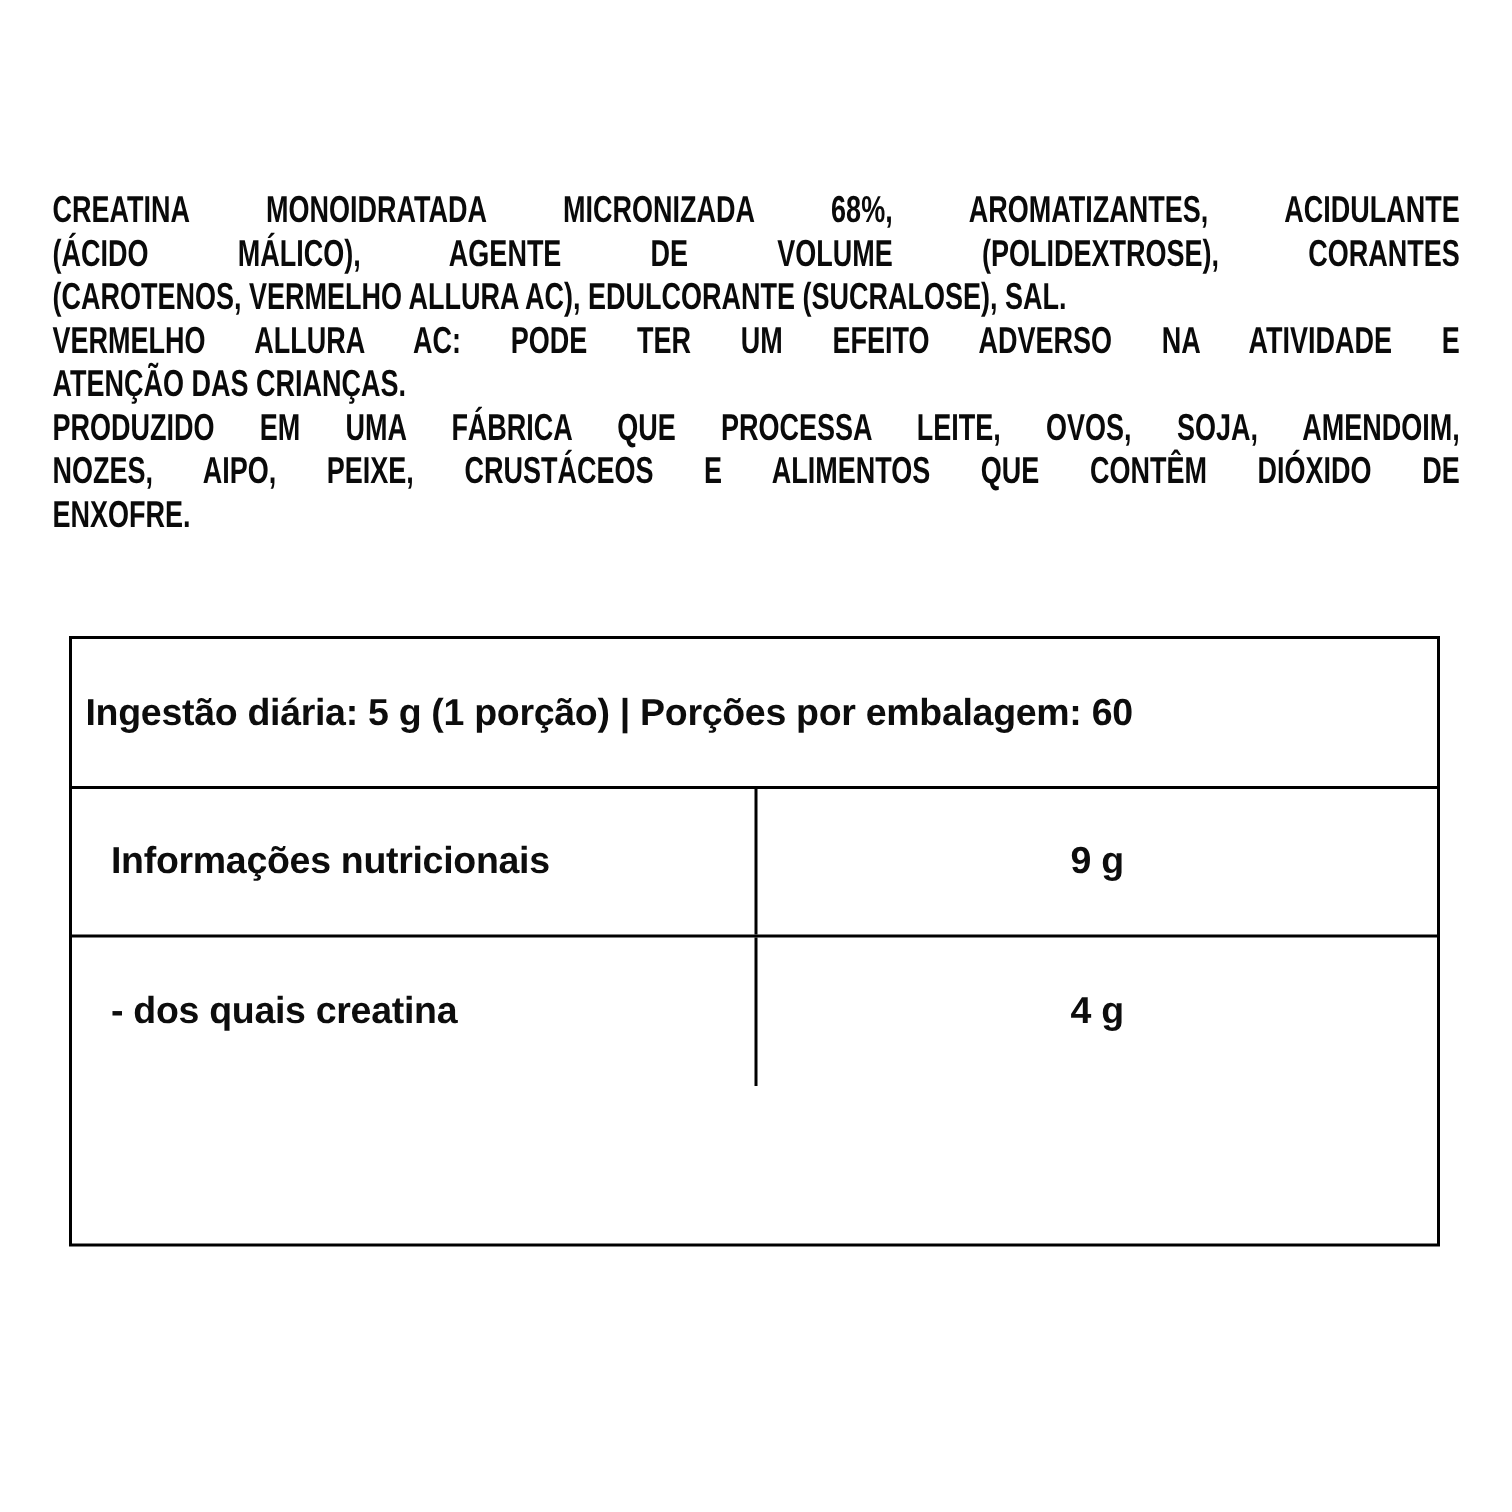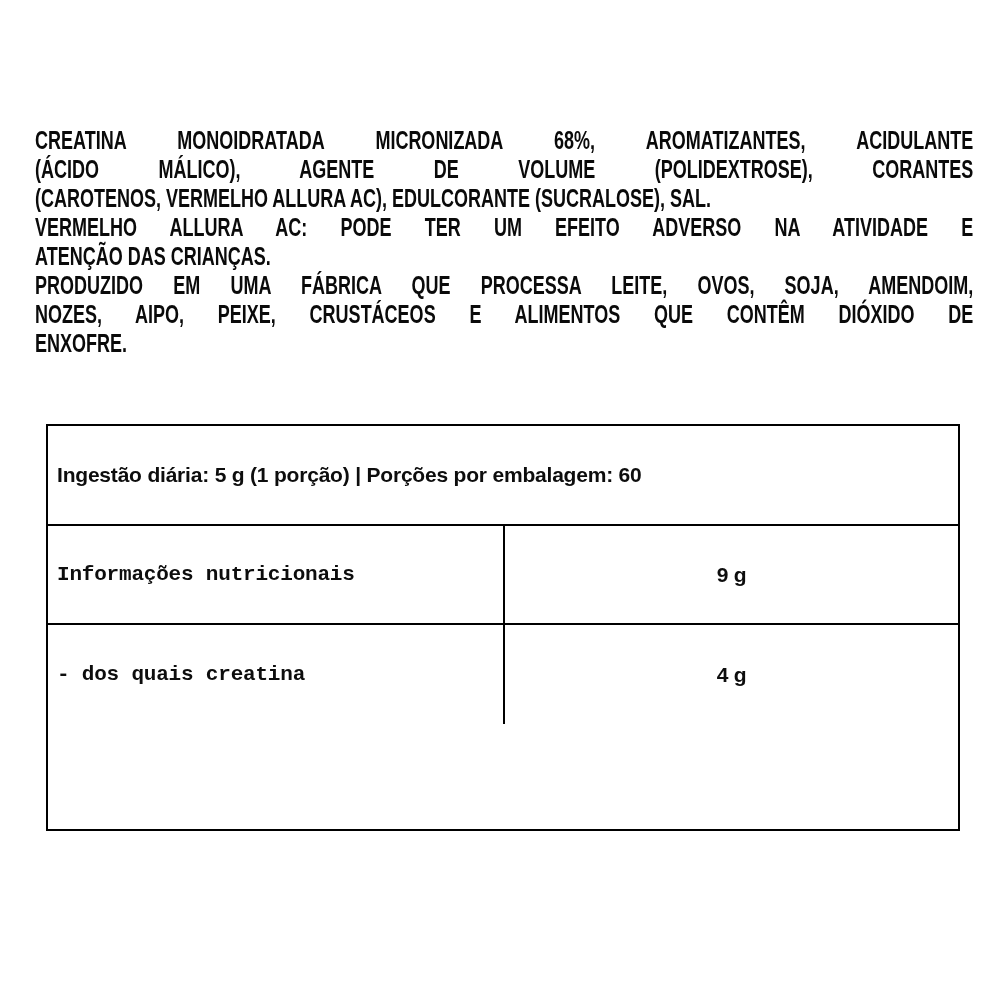--- a/index.html
+++ b/index.html
@@ -49,21 +49,21 @@
     white-space: nowrap;
   }
 
   
   .ntable {
     position: absolute;
     left: 46px; top: 424px;
     width: 914px; height: 407px;
     border: 2px solid #000;
     font-weight: bold;
-    font-size: 21px;
+    font-size: 25px;
     letter-spacing: -0.2px;
     color: #0d0d0d;
   }
   .t-header {
     height: 100px;
     border-bottom: 2px solid #000;
     display: flex;
     align-items: center;
     padding-left: 9px;
   }
@@ -71,22 +71,21 @@
     height: 99px;
     border-bottom: 2px solid #000;
     display: flex;
   }
   .t-row:last-child { border-bottom: none; }
   .t-cell-label {
     width: 457px;
     border-right: 2px solid #000;
     display: flex;
     align-items: center;
-    padding-left: 9px;
-    font-family: Liberation Mono, monospace;
+    padding-left: 26px;
   }
   .t-cell-value {
     flex: 1;
     display: flex;
     align-items: center;
     justify-content: center;
   }
 </style>
 </head>
 <body>

